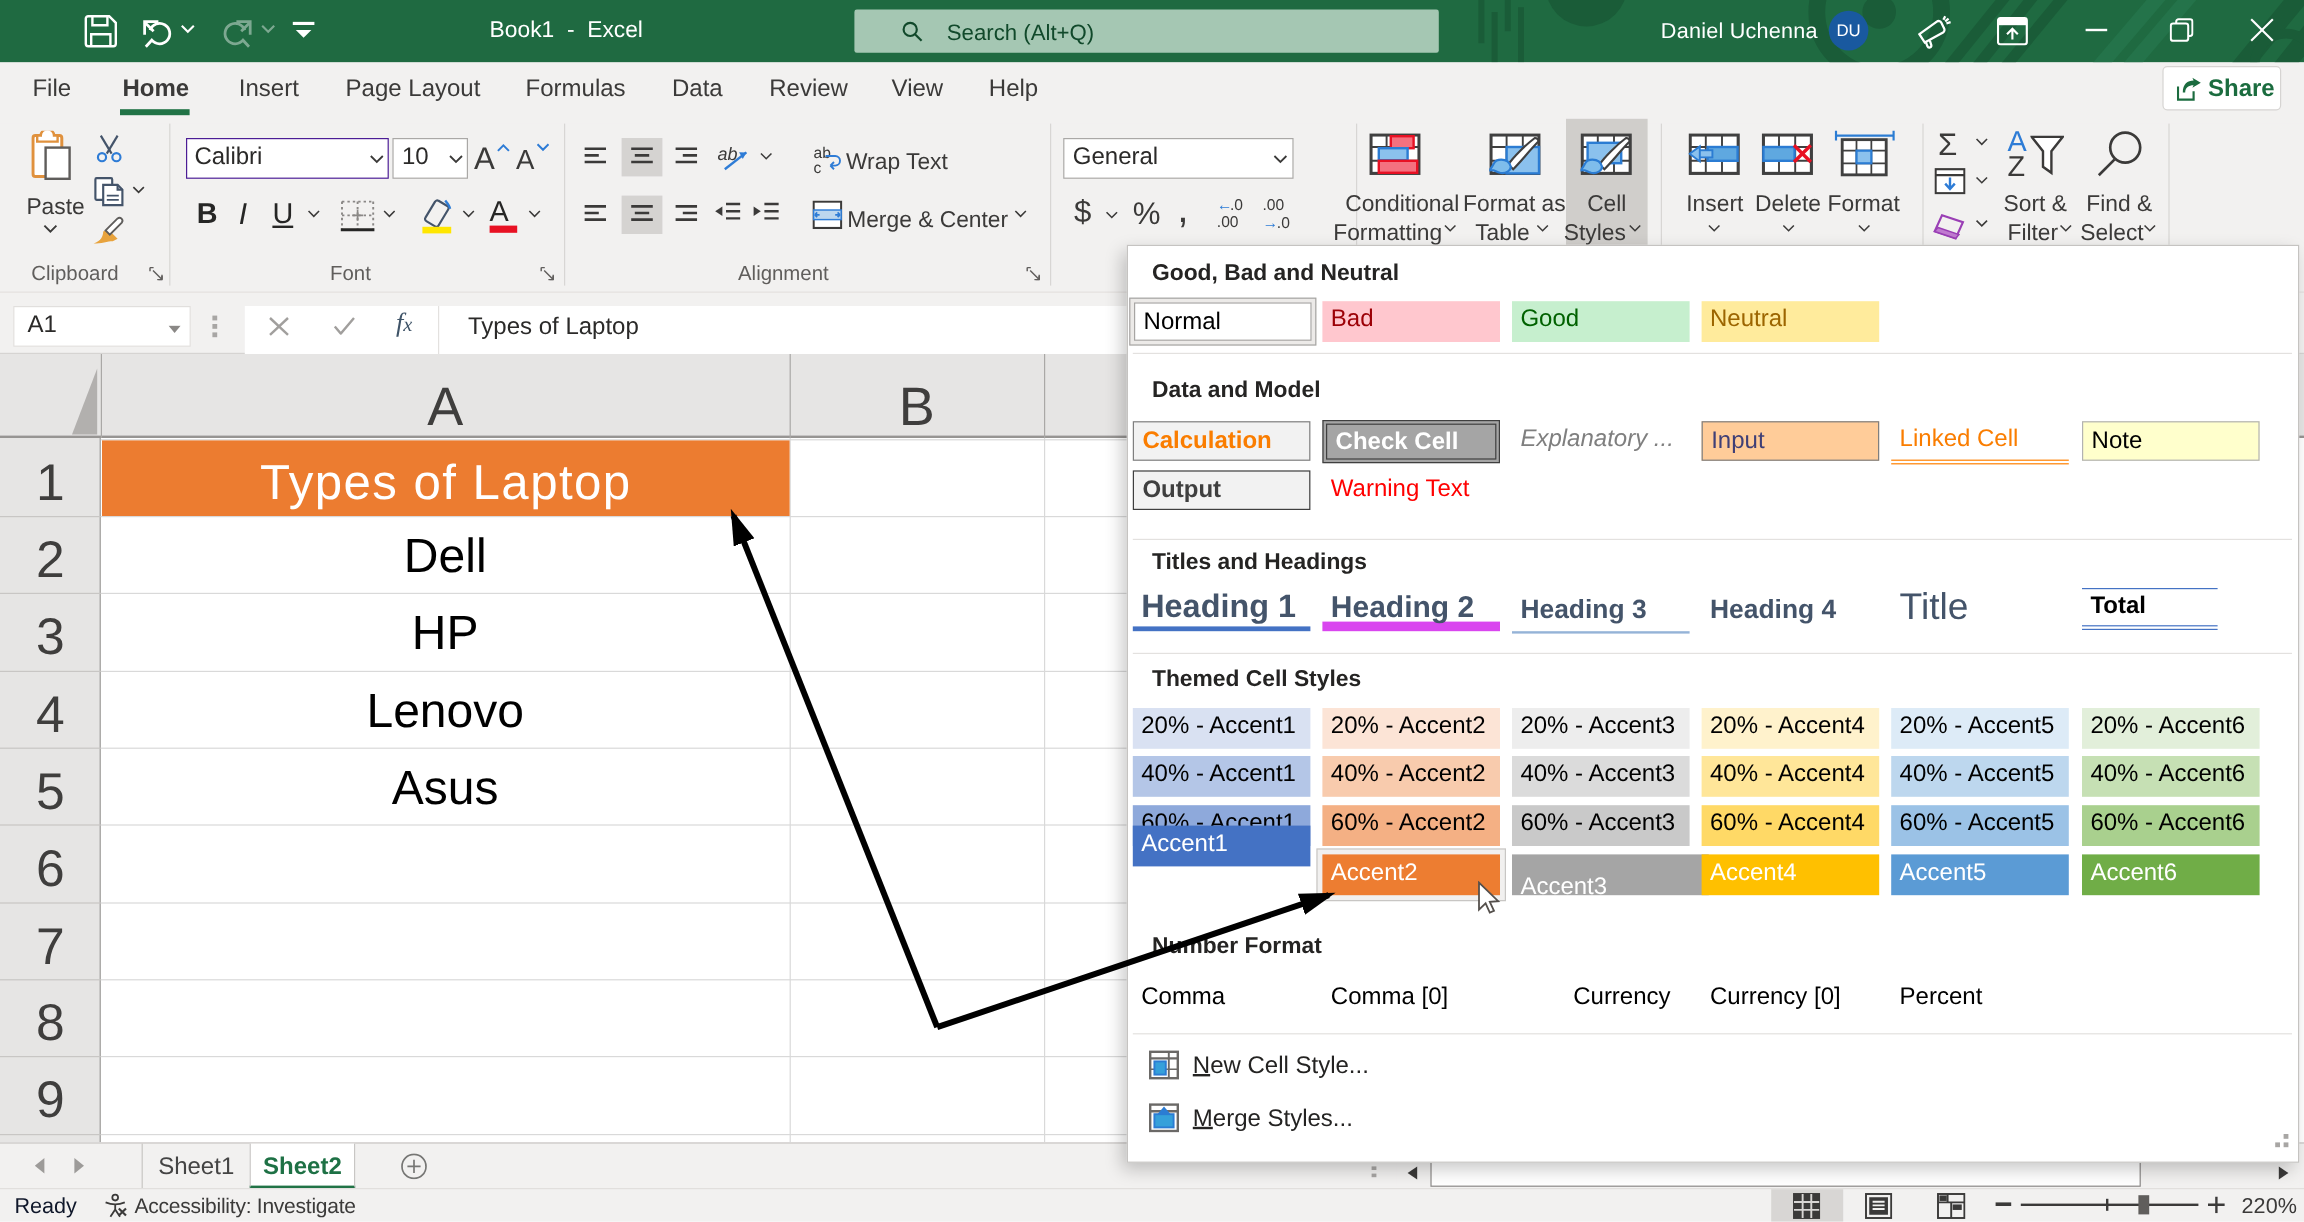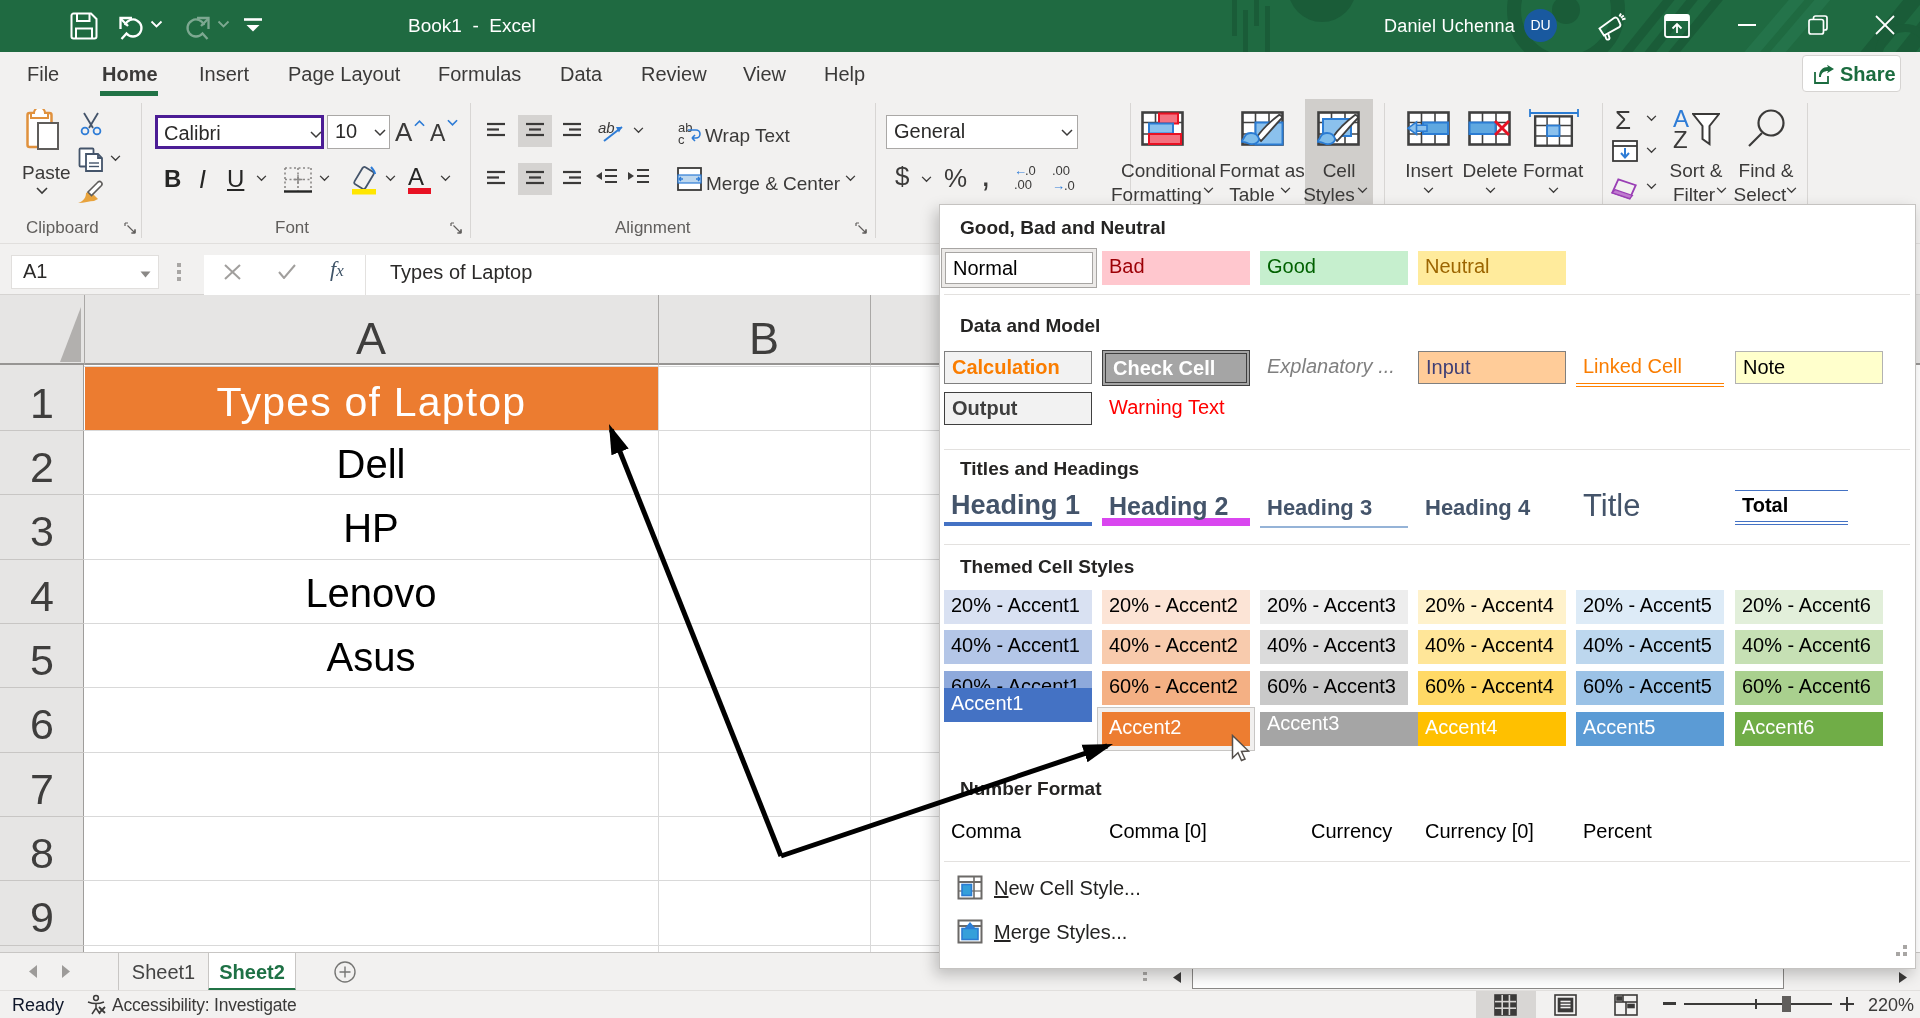--- a/index.html
+++ b/index.html
@@ -56,20 +56,27 @@
   </g>
  </svg>
  <svg class="abs" style="left:217px;top:20px" width="13" height="9" viewBox="0 0 13 9" fill="none" stroke="#fff" stroke-width="1.8" opacity="0.42">
       <path d="M1.5 1.5 l5 5 5-5"></path>
     </svg>
  <svg class="abs" style="left:243px;top:18px" width="20" height="16" viewBox="0 0 20 16">
   <line x1="1" y1="1.5" x2="19" y2="1.5" stroke="#fff" stroke-width="2.6"></line>
   <path d="M3.5 7 H16.5 L10 13.5 Z" fill="#fff"></path>
  </svg>
  <div class="abs" style="left:408px;top:15px;width:300px;font-size:19px;color:#fff;">Book1&nbsp;&nbsp;-&nbsp;&nbsp;Excel</div>
+ <div class="abs" style="left:712px;top:8px;width:487px;height:36px;background:#a5c7b3;border-radius:2px;">
+   <svg class="abs" style="left:38px;top:8px" width="20" height="20" viewBox="0 0 20 20" fill="none" stroke="#11492b" stroke-width="1.8">
+    <circle cx="8.5" cy="8.5" r="5.5"></circle>
+        <line x1="12.5" y1="12.5" x2="18" y2="18"></line>
+   </svg>
+   <div class="abs" style="left:77px;top:8px;font-size:18.5px;color:#11492b;">Search (Alt+Q)</div>
+ </div>
  <div class="abs" style="left:1384px;top:16px;font-size:18px;color:#fff;letter-spacing:0.2px;">Daniel Uchenna</div>
  <div class="abs" style="left:1524px;top:9px;width:33px;height:33px;border-radius:50%;background:#19599f;color:#fff;font-size:14px;text-align:center;line-height:33px;">DU</div>
  <svg class="abs" style="left:1597px;top:11px" width="30" height="30" viewBox="0 0 30 30" fill="none" stroke="#fff" stroke-width="1.9">
   <path d="M2.5 17.5 L17 7 a2.6 2.6 0 0 1 3.8 0.9 L23 12.5 a2.6 2.6 0 0 1 -0.8 3.6 L7 24.5 Z"></path>
   <path d="M7.5 23 l1.7 4.6 a1.7 1.7 0 0 0 3.2 -1.1 l-1.2-3.6"></path>
   <line x1="22.5" y1="5.5" x2="24" y2="2.5"></line>
       <line x1="25" y1="8.5" x2="28.5" y2="7.5"></line>
       <line x1="24" y1="6.8" x2="26.8" y2="4.5"></line>
  </svg>
  <svg class="abs" style="left:1664px;top:14px" width="26" height="24" viewBox="0 0 26 24" fill="none" stroke="#fff" stroke-width="1.8">
@@ -146,21 +153,21 @@
  <svg class="abs" style="left:76px;top:76px" width="28" height="26" viewBox="0 0 28 26">
   <path d="M2 24 C8 22 10 18 10 14 L14 12 22 20 18 22 C14 22 8 24 2 24 Z" fill="#e8a33d"></path>
   <path d="M12 13 L22 3 a2.5 2.5 0 0 1 3.5 3.5 L15.5 16.5 Z" fill="#fff" stroke="#5f5d5b" stroke-width="1.6"></path>
  </svg>
  <div class="abs" style="left:26px;top:115px;font-size:17px;color:#605e5c;">Clipboard</div>
  <svg class="abs" style="left:124px;top:119px" width="12" height="12" viewBox="0 0 12 12" fill="none" stroke="#605e5c" stroke-width="1.2">
   <path d="M1 1 h3 M1 1 v3 M11 11 h-3 M11 11 v-3 M3.5 3.5 L11 11"></path>
       <path d="M7 11 h4 v-4" fill="none"></path>
  </svg>
 
- <div class="abs" style="left:155px;top:12px;width:169px;height:34px;background:#fff;border:3px solid #4c1d95;">
+ <div class="abs" style="left:155px;top:12px;width:169px;height:34px;background:#fff;border:1px solid #4c1d95;">
   <div class="abs" style="left:6px;top:4px;font-size:20px;color:#2b2a29;">Calibri</div>
   <svg class="abs" style="left:152px;top:13px" width="12" height="8" viewBox="0 0 12 8" fill="none" stroke="#3b3a39" stroke-width="1.5">
         <path d="M1 1 l5 5 5-5"></path>
       </svg>
  </div>
  <div class="abs" style="left:327px;top:12px;width:63px;height:34px;background:#fff;border:1px solid #aaa8a6;">
   <div class="abs" style="left:7px;top:4px;font-size:20px;color:#2b2a29;">10</div>
   <svg class="abs" style="left:46px;top:13px" width="12" height="8" viewBox="0 0 12 8" fill="none" stroke="#3b3a39" stroke-width="1.5">
         <path d="M1 1 l5 5 5-5"></path>
       </svg>
@@ -651,21 +658,21 @@
     <div class="abs" style="left:796px;top:426px;width:148px;height:34px;padding-left:7px;padding-top:4px;background:#c6e0b4;color:#000;">40% - Accent6</div>
     <div class="abs" style="left:5px;top:467px;width:148px;height:34px;padding-left:7px;padding-top:4px;background:#8ea9db;color:#000;">60% - Accent1</div>
     <div class="abs" style="left:163px;top:467px;width:148px;height:34px;padding-left:7px;padding-top:4px;background:#f4b084;color:#000;">60% - Accent2</div>
     <div class="abs" style="left:321px;top:467px;width:148px;height:34px;padding-left:7px;padding-top:4px;background:#c9c9c9;color:#000;">60% - Accent3</div>
     <div class="abs" style="left:479px;top:467px;width:148px;height:34px;padding-left:7px;padding-top:4px;background:#ffd966;color:#000;">60% - Accent4</div>
     <div class="abs" style="left:637px;top:467px;width:148px;height:34px;padding-left:7px;padding-top:4px;background:#9bc2e6;color:#000;">60% - Accent5</div>
     <div class="abs" style="left:796px;top:467px;width:148px;height:34px;padding-left:7px;padding-top:4px;background:#a9d08e;color:#000;">60% - Accent6</div>
     <div class="abs" style="left:5px;top:484px;width:148px;height:34px;padding-left:7px;padding-top:4px;background:#4472c4;color:#fff;">Accent1</div>
     <div class="abs" style="left:158px;top:503px;width:158px;height:44px;border:1px solid #c8c6c4;background:#f1f0ef;"></div>
     <div class="abs" style="left:163px;top:508px;width:148px;height:34px;padding-left:7px;padding-top:4px;background:#ed7d31;color:#fff;">Accent2</div>
-    <div class="abs" style="left:321px;top:508px;width:164px;height:34px;padding-left:7px;padding-top:0;background:#a5a5a5;color:#fff;">Accent3</div>
+    <div class="abs" style="left:321px;top:508px;width:164px;height:34px;padding-left:7px;padding-top:16px;background:#a5a5a5;color:#fff;">Accent3</div>
     <div class="abs" style="left:479px;top:508px;width:148px;height:34px;padding-left:7px;padding-top:4px;background:#ffc000;color:#fff;">Accent4</div>
     <div class="abs" style="left:637px;top:508px;width:148px;height:34px;padding-left:7px;padding-top:4px;background:#5b9bd5;color:#fff;">Accent5</div>
     <div class="abs" style="left:796px;top:508px;width:148px;height:34px;padding-left:7px;padding-top:4px;background:#70ad47;color:#fff;">Accent6</div>
     <div class="abs" style="left:21px;top:574.5px;font-size:19px;font-weight:bold;color:#252423;">Number Format</div>
     <div class="abs" style="left:5px;top:612px;width:148px;height:30px;padding-left:7px;padding-top:4px;color:#000;">Comma</div>
     <div class="abs" style="left:163px;top:612px;width:148px;height:30px;padding-left:7px;padding-top:4px;color:#000;">Comma [0]</div>
     <div class="abs" style="left:321px;top:612px;width:148px;height:30px;padding-left:7px;padding-top:4px;color:#000;margin-left:44px;">Currency</div>
     <div class="abs" style="left:479px;top:612px;width:148px;height:30px;padding-left:7px;padding-top:4px;color:#000;">Currency [0]</div>
     <div class="abs" style="left:637px;top:612px;width:148px;height:30px;padding-left:7px;padding-top:4px;color:#000;">Percent</div>
     <div class="abs" style="left:5px;top:657.5px;width:966px;height:1px;background:#e3e1df;"></div>

